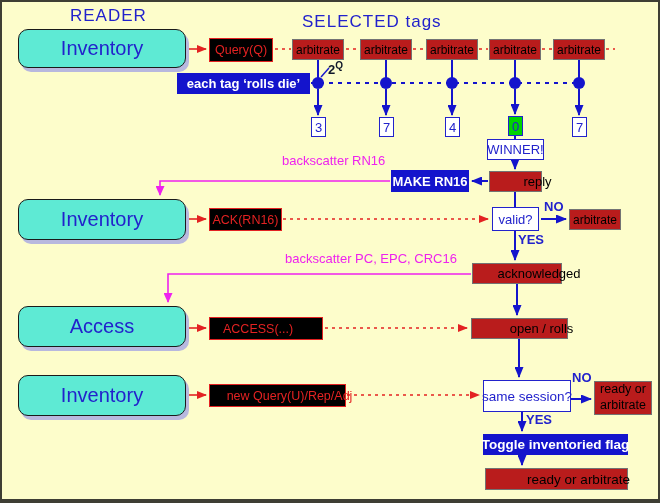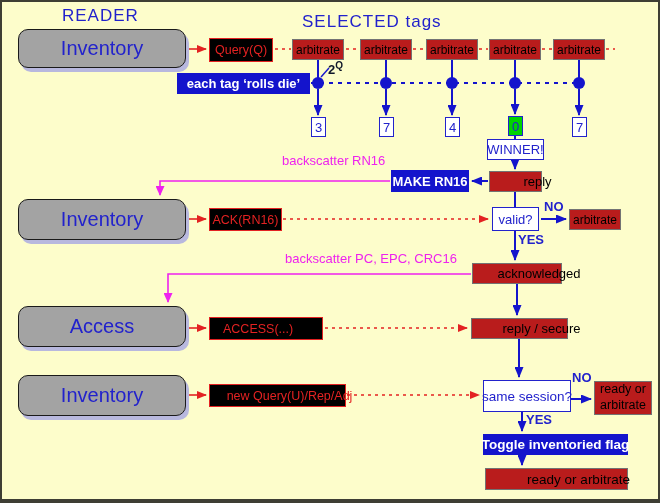--- a/index.html
+++ b/index.html
@@ -3,21 +3,21 @@
 <meta charset="utf-8">
 <style>
   html,body{margin:0;padding:0;background:#fff;}
   #stage{
     position:relative;width:660px;height:503px;box-sizing:border-box;
     background:#FDFDCB;border:2px solid #3E3E34;border-bottom-width:4px;
     font-family:"Liberation Sans",sans-serif;overflow:hidden;
   }
   .box{position:absolute;display:flex;align-items:center;justify-content:center;
     box-sizing:border-box;white-space:nowrap;font-family:"Liberation Sans",sans-serif;}
-  .reader{background:#a3a3a3;border:1.6px solid #1a1a1a;border-radius:10px;
+  .reader{background:#5eead4;border:1.6px solid #1a1a1a;border-radius:10px;
     color:#2222CC;font-size:20px;box-shadow:3px 4px 0 #B8B8DE;}
   .green{background:#b91c1c;border:1px solid #737373;color:#000;font-size:12px;}
   .green13{font-size:13px;padding-left:44px;}
   .redbox{background:#000000;border:1.5px solid #E32222;color:#E32222;font-size:12.5px;}
   .bluefill{background:#1414CC;color:#FFFFFF;font-weight:bold;font-size:13px;}
   .whiteblue{background:#FFFFFF;border:1.5px solid #2222CC;color:#2222CC;font-size:13px;}
   .slot{background:#FFFFFF;border:1.5px solid #2222CC;color:#2222CC;font-size:13px;}
   .slot-green{background:#00D400;}
   .lbl{position:absolute;white-space:nowrap;font-family:"Liberation Sans",sans-serif;}
   .title{color:#2222CC;font-size:17px;letter-spacing:1px;}
@@ -105,21 +105,21 @@
       <line x1="520" y1="410" x2="520" y2="429" marker-end="url(#mb)"></line>
       <line x1="520" y1="453" x2="520" y2="463" marker-end="url(#mb)"></line>
     </g>
 
     <g stroke="#EE22EE" stroke-width="1.6" fill="none">
       <path d="M388,179 L158,179 L158,193" marker-end="url(#mm)"></path>
       <path d="M469,272 L166,272 L166,300" marker-end="url(#mm)"></path>
     </g>
   </svg>
 
-  <div class="lbl title" style="left:60px;top:4px;">READER</div>
+  <div class="lbl title" style="left:68px;top:4px;">READER</div>
   <div class="lbl title" style="left:300px;top:10px;">SELECTED tags</div>
 
   <div class="box reader" style="left:16px;top:27px;width:168px;height:39px;">Inventory</div>
   <div class="box reader" style="left:16px;top:197px;width:168px;height:41px;">Inventory</div>
   <div class="box reader" style="left:16px;top:304px;width:168px;height:41px;">Access</div>
   <div class="box reader" style="left:16px;top:373px;width:168px;height:41px;">Inventory</div>
 
   <div class="box redbox" style="left:207px;top:36px;width:64px;height:24px;">Query(Q)</div>
   <div class="box redbox" style="left:207px;top:206px;width:73px;height:23px;">ACK(RN16)</div>
   <div class="box redbox" style="left:207px;top:315px;width:114px;height:23px;justify-content:flex-start;padding-left:13px;">ACCESS(...)</div>
@@ -140,21 +140,21 @@
   <div class="box slot slot-green" style="left:506px;top:114px;width:15px;height:20px;">0</div>
   <div class="box slot" style="left:570px;top:115px;width:15px;height:20px;">7</div>
 
   <div class="box whiteblue" style="left:485px;top:137px;width:57px;height:21px;">WINNER!</div>
   <div class="box green green13" style="left:487px;top:169px;width:53px;height:21px;">reply</div>
   <div class="box bluefill" style="left:389px;top:168px;width:78px;height:22px;">MAKE RN16</div>
   <div class="box whiteblue" style="left:490px;top:205px;width:47px;height:24px;">valid?</div>
   <div class="box green" style="left:567px;top:207px;width:52px;height:21px;">arbitrate</div>
 
   <div class="box green green13" style="left:470px;top:261px;width:90px;height:21px;">acknowledged</div>
-  <div class="box green green13" style="left:469px;top:316px;width:97px;height:21px;">reply / secure</div>
+  <div class="box green green13" style="left:469px;top:316px;width:97px;height:21px;">open / rolls</div>
 
   <div class="box whiteblue" style="left:481px;top:378px;width:88px;height:32px;font-size:13.5px;">same session?</div>
   <div class="box green ml" style="left:592px;top:379px;width:58px;height:34px;flex-direction:column;">
       <span>ready or</span>
       <span>arbitrate</span>
     </div>
 
   <div class="box bluefill" style="left:481px;top:432px;width:145px;height:21px;font-size:13.5px;">Toggle inventoried flag</div>
   <div class="box green green13" style="left:483px;top:466px;width:143px;height:22px;font-size:13.5px;">ready or arbitrate</div>
 

